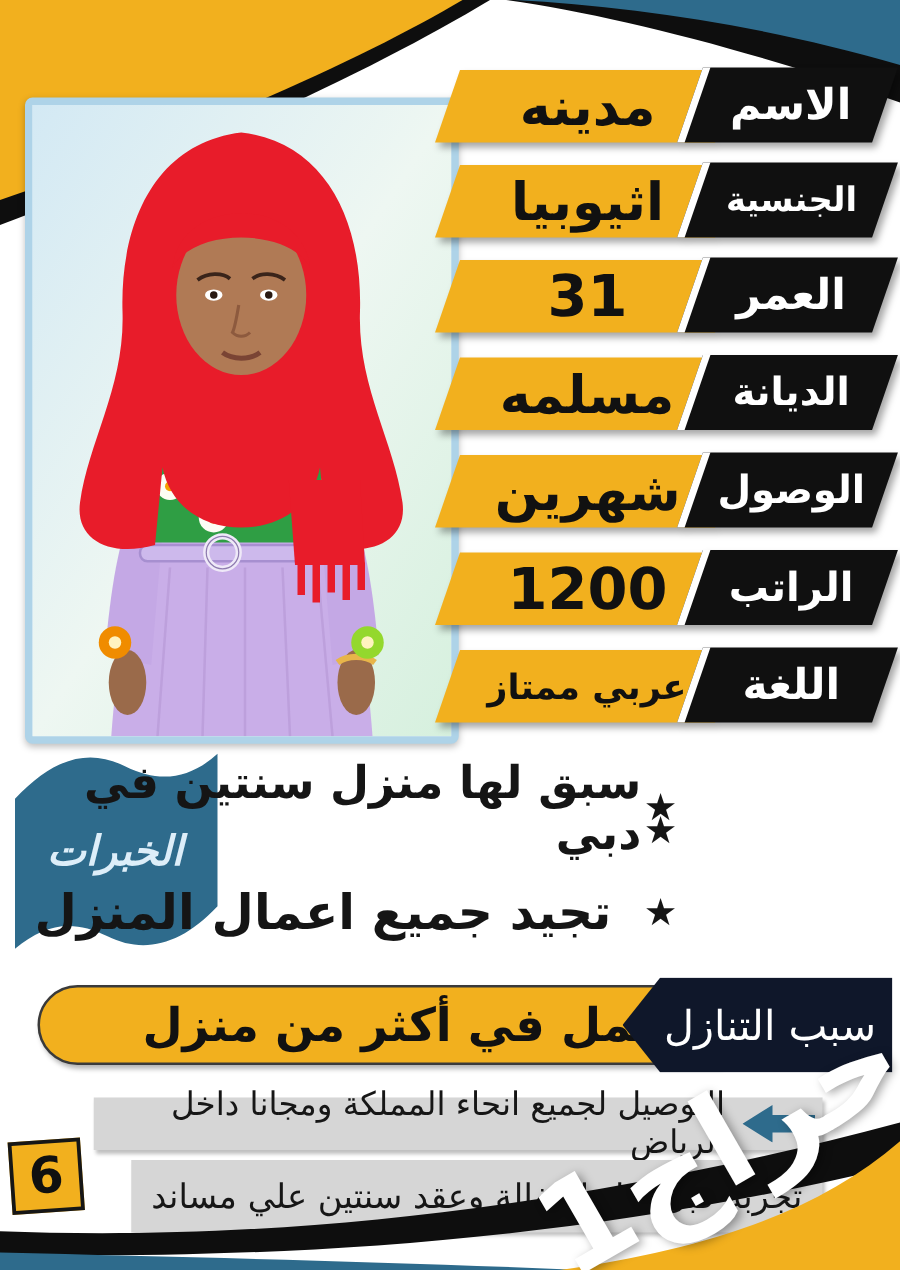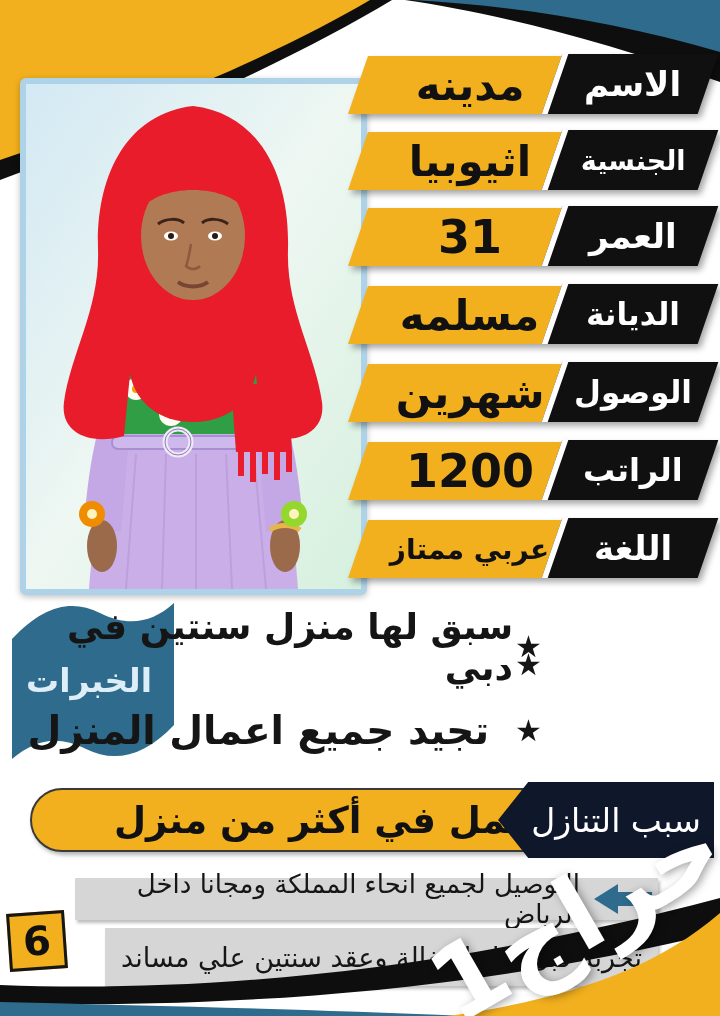--- a/index.html
+++ b/index.html
@@ -36,21 +36,21 @@
   .info-row .val span{transform:skewX(19deg);color:#111;font-weight:bold;font-size:42px;white-space:nowrap;}
   .r2 .key span{font-size:27px}
   .r3 .val span{font-size:46px;direction:ltr}
   .r4 .key span{font-size:31px}
   .r5 .key span{font-size:31px}
   .r6 .key span{font-size:32px}
   .r6 .val span{font-size:46px;direction:ltr}
   .r7 .val span{font-size:28px}
 
   
-  .flag{position:absolute;left:4px;top:593px;width:176px;height:178px;z-index:3;}
+  .flag{position:absolute;left:4px;top:593px;width:176px;height:178px;z-index:3;font-style:italic;}
   .flag-label{
     position:absolute;left:28px;top:68px;width:120px;text-align:center;
     color:#ddeef9;font-size:33px;font-weight:bold;
   }
   .exp-line{
     position:absolute;right:178px;left:8px;display:flex;align-items:center;
     color:#151515;font-weight:bold;z-index:3;
   }
   .exp-star{font-size:30px;line-height:1;margin-left:2px;}
   .exp1{top:606px;font-size:36px;}

